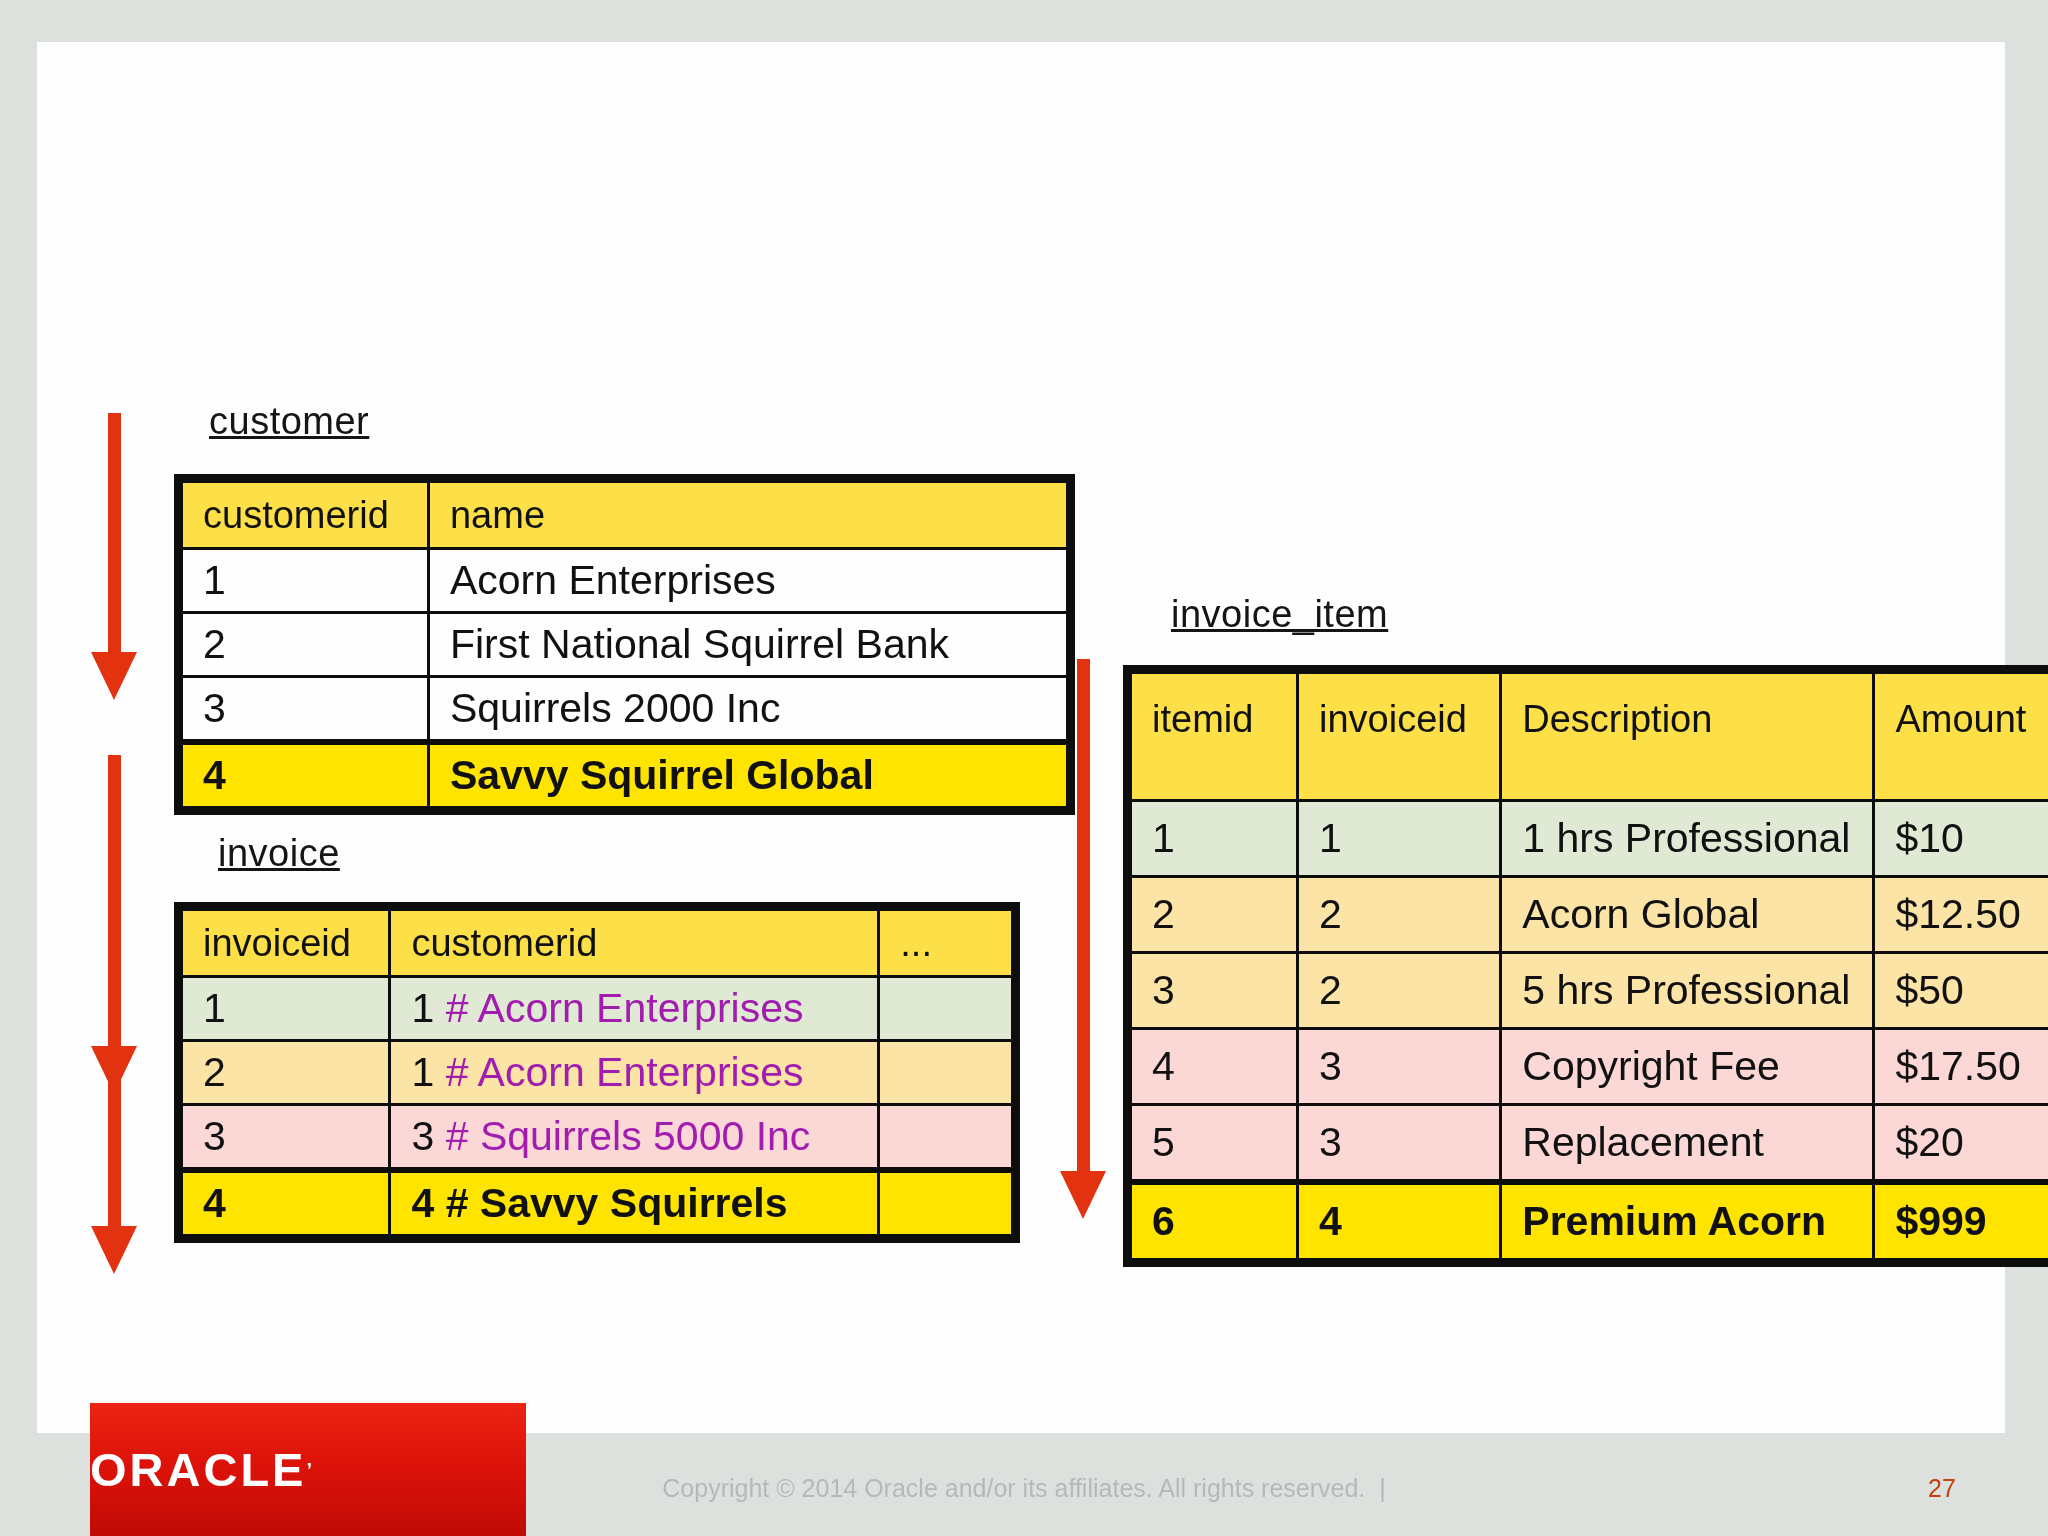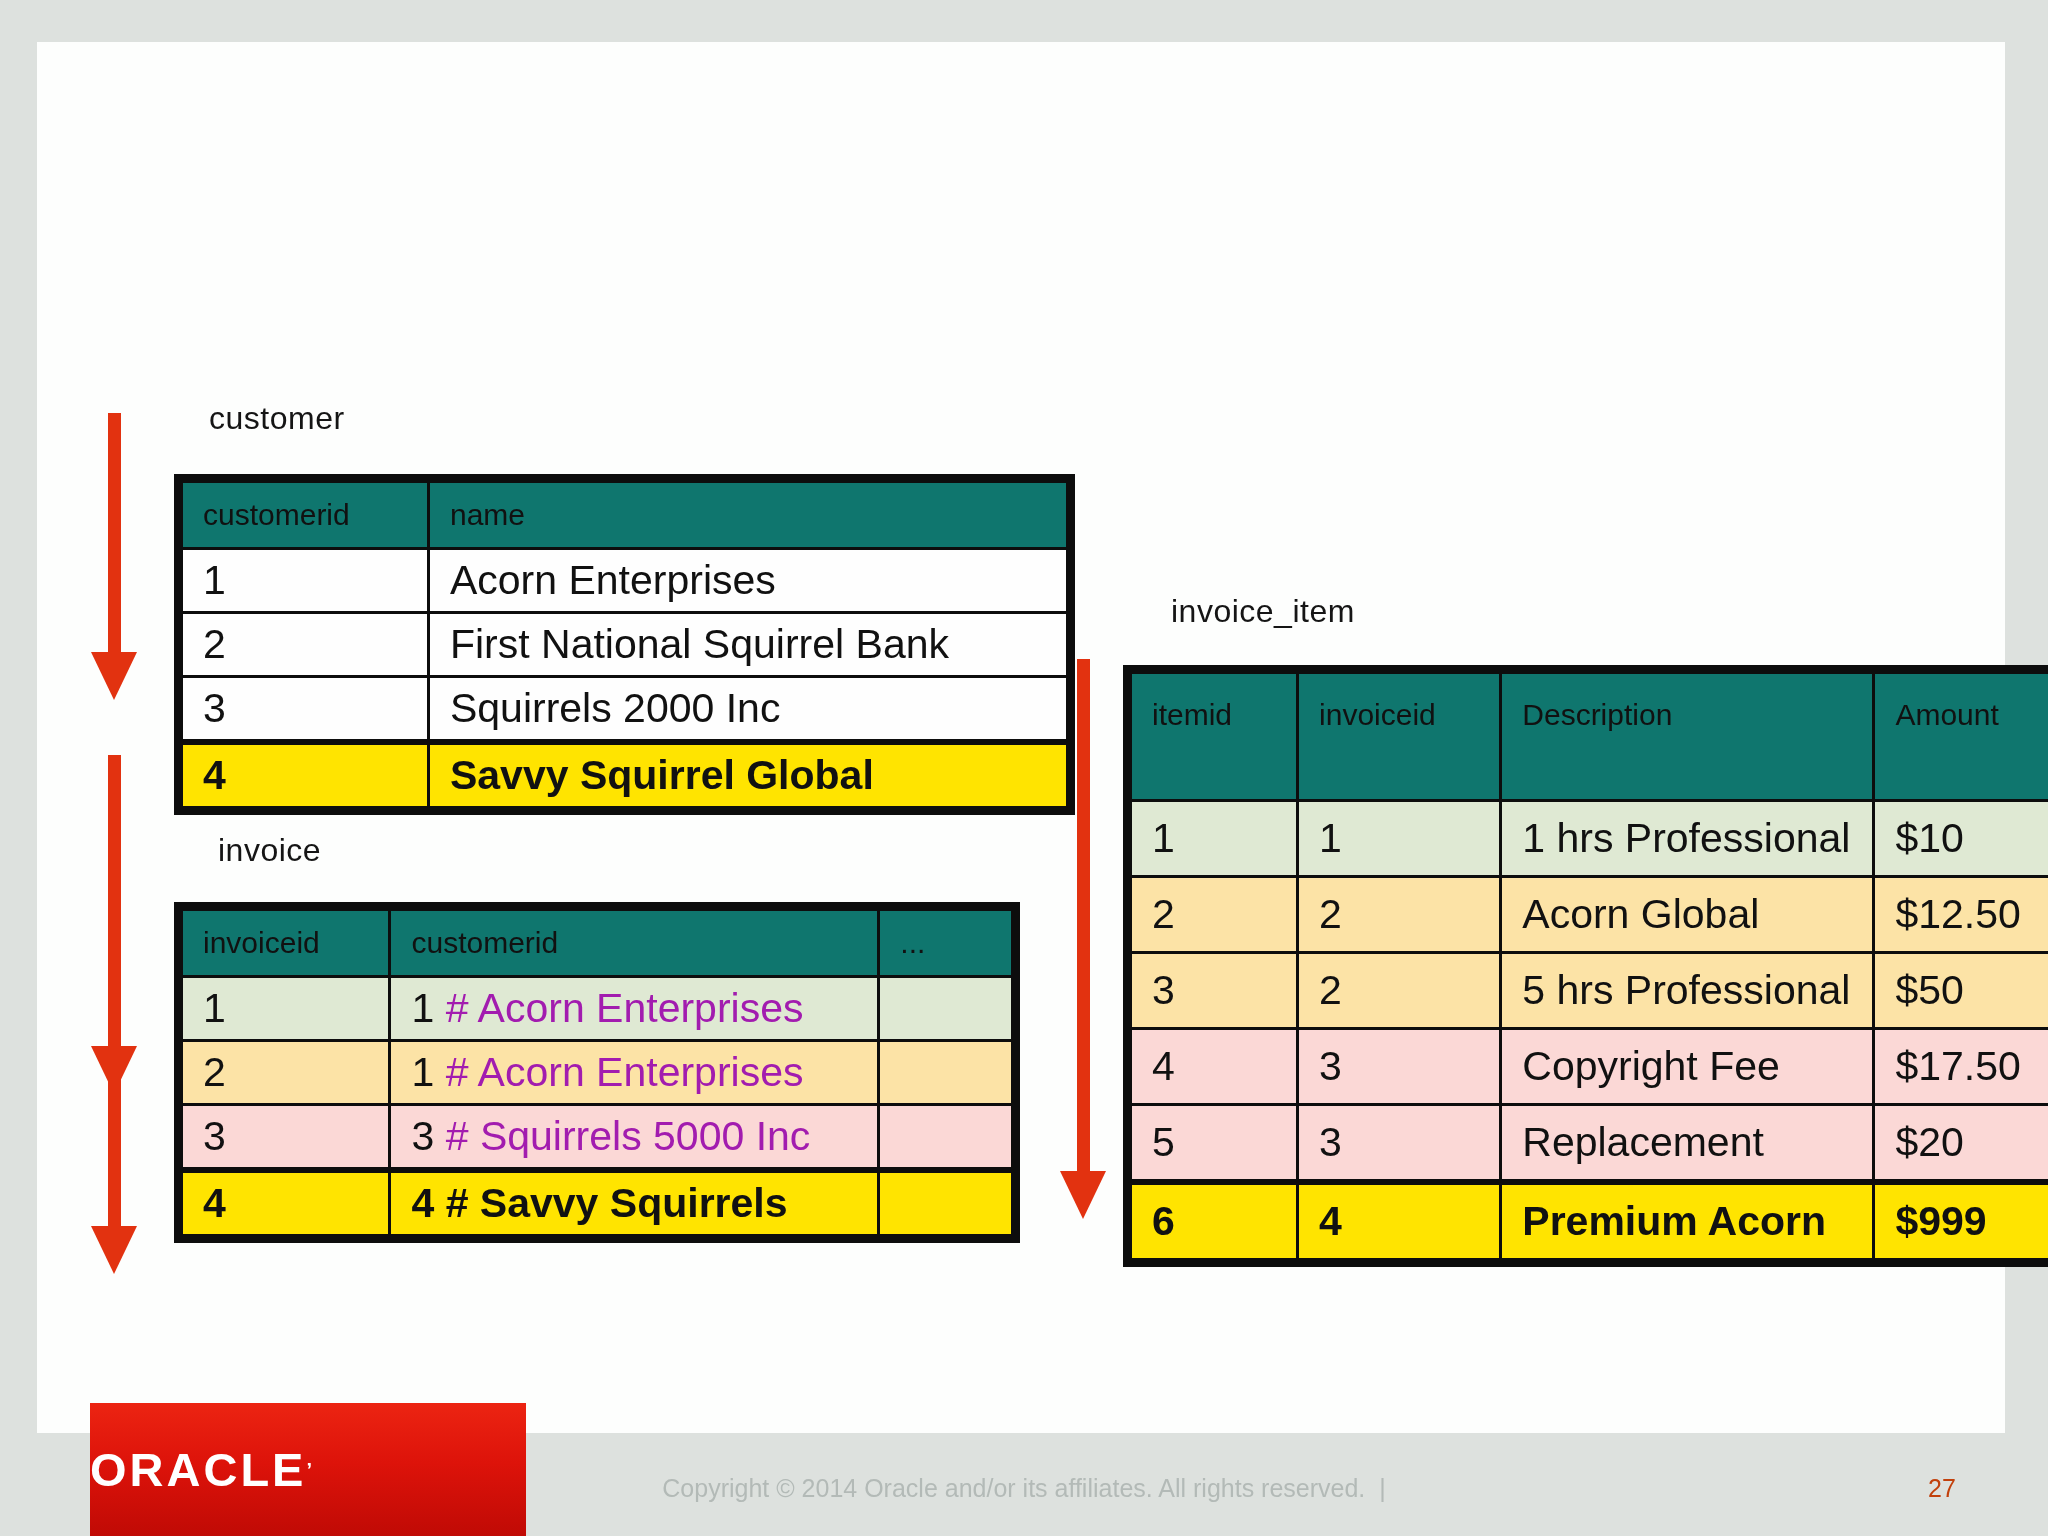--- a/index.html
+++ b/index.html
@@ -9,37 +9,37 @@
     font-family:"Liberation Sans", sans-serif;
     position:relative;overflow:hidden;
     color:#111;
   }
   .slide{
     position:absolute;left:37px;top:42px;width:1968px;height:1391px;
     background:#fdfefd;
   }
   
   .tbl-title{
-    position:absolute;font-size:32px;color:#151515;letter-spacing:0.5px;
+    position:absolute;font-size:38px;color:#151515;letter-spacing:0.5px;text-decoration:underline;
   }
   #title-customer{left:172px;top:358px;}
   #title-invoice{left:181px;top:790px;}
   #title-invoice_item{left:1134px;top:551px;}
   
   .tbl-wrap{
     position:absolute;border:6px solid #0d0d0d;background:#fff;box-sizing:border-box;
   }
   #tbl-customer{left:137px;top:432px;width:901px;}
   #tbl-invoice{left:137px;top:860px;width:846px;}
   #tbl-invoice_item{left:1086px;top:623px;width:994px;}
   table.grid{
     width:100%;border-collapse:collapse;table-layout:fixed;
   }
   table.grid th{
-    background:#0f766e;font-weight:400;font-size:30px;text-align:left;
+    background:#fde047;font-weight:400;font-size:38px;text-align:left;
     padding:0 6px 0 20px;border:3px solid #0d0d0d;vertical-align:middle;
     height:64px;overflow:hidden;
   }
   table.grid td{
     font-size:41px;text-align:left;padding:0 6px 0 20px;
     border:3px solid #0d0d0d;vertical-align:middle;height:61px;
     white-space:nowrap;overflow:hidden;
   }
   
   table.customer th:nth-child(1){width:24.6%}

